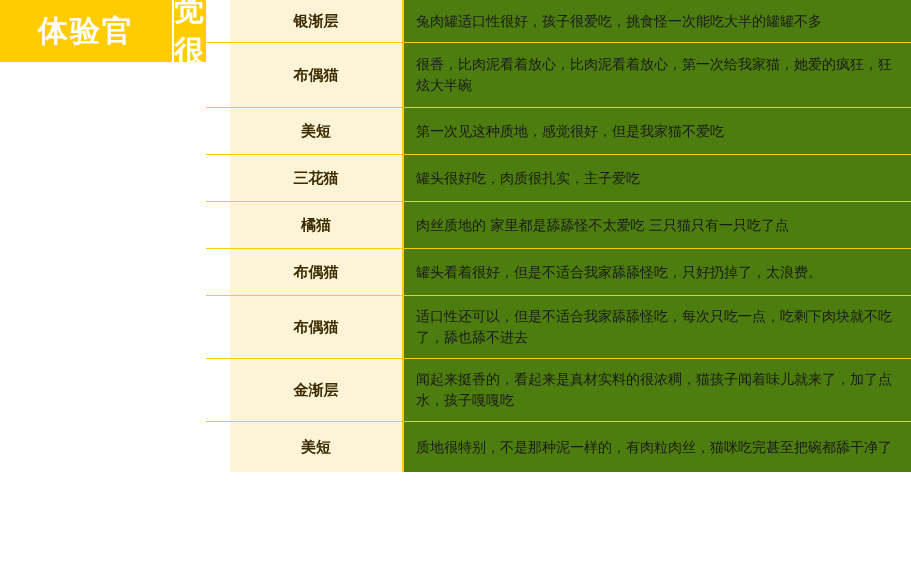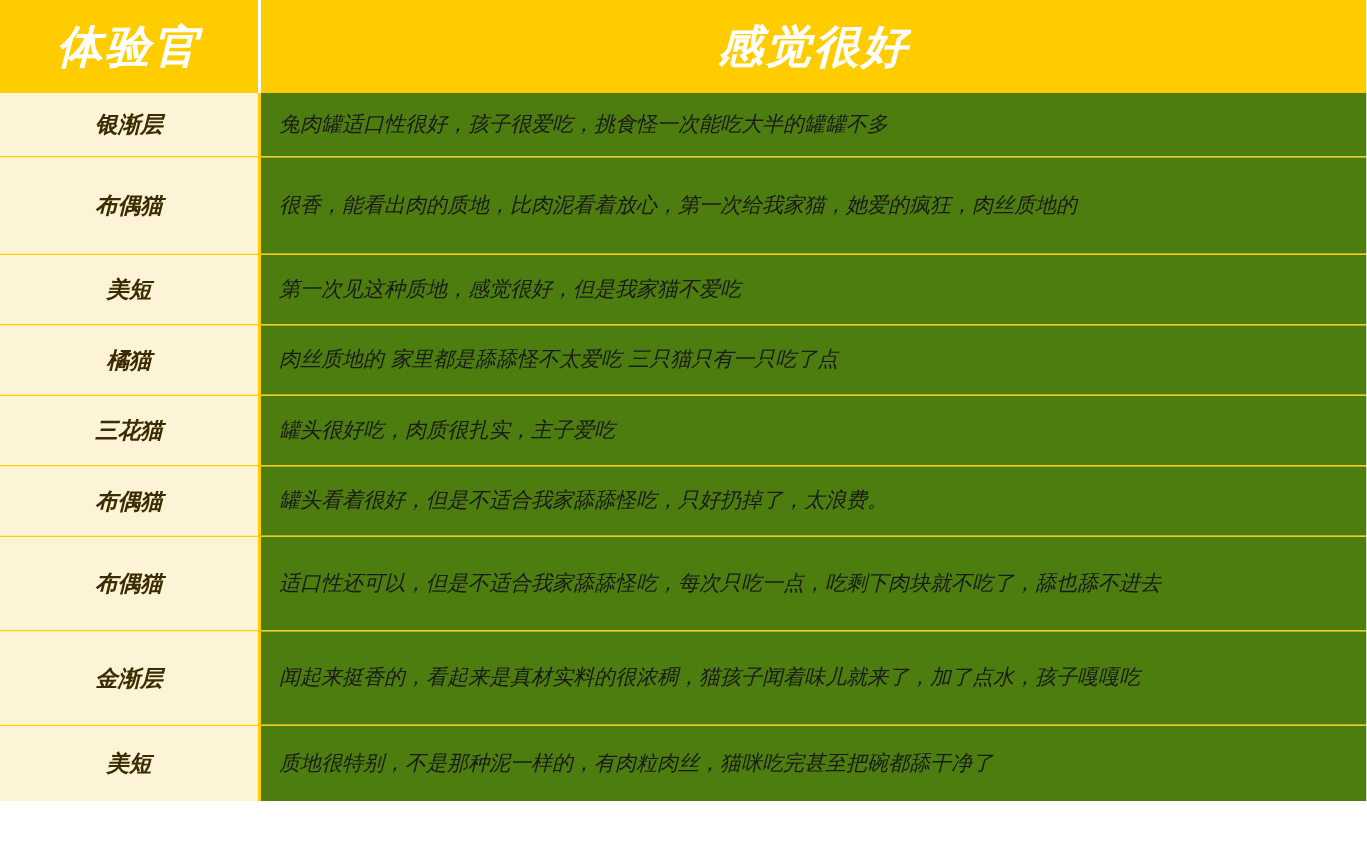--- a/index.html
+++ b/index.html
@@ -12,22 +12,21 @@
     height: 574px;
     font-family: "Liberation Sans", sans-serif;
     overflow: hidden;
   }
   .sheet {
     width: 911px;
     height: 574px;
     box-sizing: border-box;
     background: #ffffff;
     display: flex;
-    flex-direction: column;
-    font-style: italic;
+    flex-direction: row;
   }
   .header-row {
     display: flex;
     height: 62px;
     flex: 0 0 62px;
     background: #ffcc00;
     align-items: stretch;
   }
   .header-left {
     width: 172px;
@@ -56,20 +55,21 @@
   .body-rows {
     flex: 1 1 auto;
     display: flex;
     flex-direction: column;
   }
   .row {
     display: flex;
     align-items: stretch;
     border-bottom: 1px solid #ffcc00;
     min-height: 0;
+    padding-left: 24px;
   }
   .row:last-child {
     border-bottom: none;
   }
   .cat-cell {
     width: 172px;
     flex: 0 0 172px;
     background: #fdf3d7;
     display: flex;
     align-items: center;
@@ -118,36 +118,36 @@
 
   <div class="body-rows">
 
     <div class="row r1">
       <div class="cat-cell">银渐层</div>
       <div class="fb-cell">兔肉罐适口性很好，孩子很爱吃，挑食怪一次能吃大半的罐罐不多</div>
     </div>
 
     <div class="row r2">
       <div class="cat-cell">布偶猫</div>
-      <div class="fb-cell">很香，能看出肉的质地，比肉泥看着放心，第一次给我家猫，她爱的疯狂，肉丝质地的</div>
+      <div class="fb-cell">很香，比肉泥看着放心，比肉泥看着放心，第一次给我家猫，她爱的疯狂，狂炫大半碗</div>
     </div>
 
     <div class="row r3">
       <div class="cat-cell">美短</div>
       <div class="fb-cell">第一次见这种质地，感觉很好，但是我家猫不爱吃</div>
     </div>
 
+    <div class="row r4">
+      <div class="cat-cell">三花猫</div>
+      <div class="fb-cell">罐头很好吃，肉质很扎实，主子爱吃</div>
+    </div>
+
     <div class="row r5">
       <div class="cat-cell">橘猫</div>
       <div class="fb-cell">肉丝质地的 家里都是舔舔怪不太爱吃 三只猫只有一只吃了点</div>
-    </div>
-
-    <div class="row r4">
-      <div class="cat-cell">三花猫</div>
-      <div class="fb-cell">罐头很好吃，肉质很扎实，主子爱吃</div>
     </div>
 
     <div class="row r6">
       <div class="cat-cell">布偶猫</div>
       <div class="fb-cell">罐头看着很好，但是不适合我家舔舔怪吃，只好扔掉了，太浪费。</div>
     </div>
 
 
     <div class="row r8">
       <div class="cat-cell">布偶猫</div>

